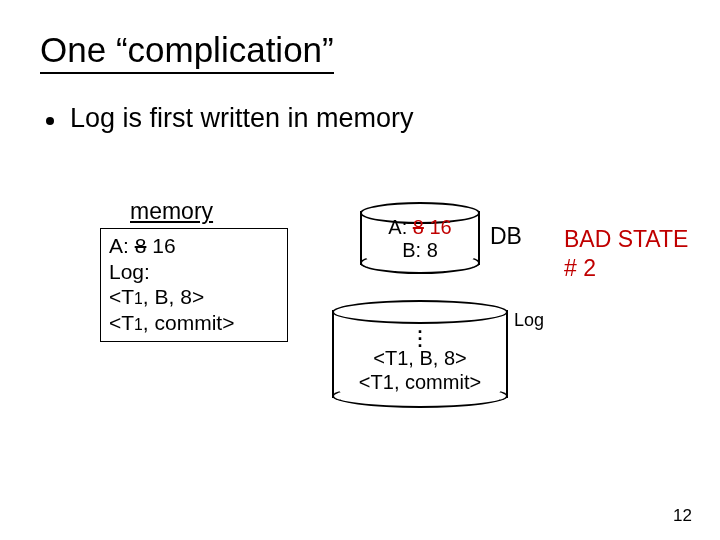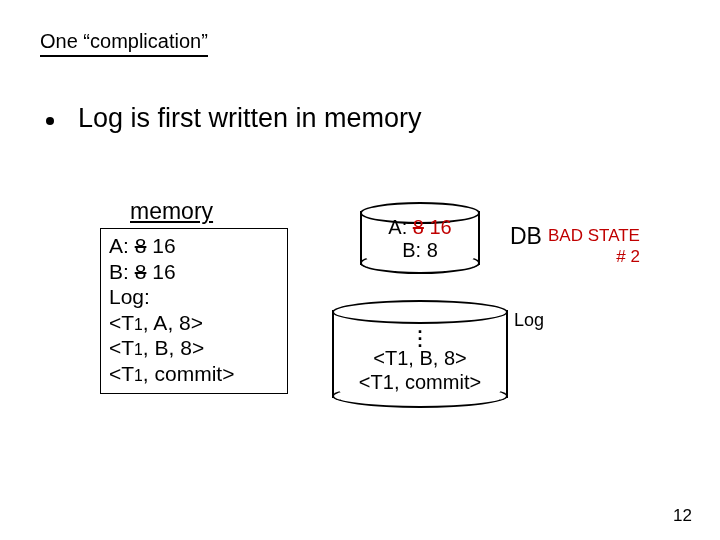--- a/index.html
+++ b/index.html
@@ -9,35 +9,35 @@
     height: 540px;
     font-family: "Tahoma", "Verdana", sans-serif;
     color: #000;
     background: #fff;
     position: relative;
   }
   .title {
     position: absolute;
     left: 40px;
     top: 30px;
-    font-size: 20px;
+    font-size: 35px;
     border-bottom: 2px solid #000;
     padding-bottom: 2px;
   }
   .bullets {
     position: absolute;
     left: 46px;
     top: 100px;
     font-size: 27px;
     line-height: 1.35;
   }
   .bullets .row {
     display: flex;
     align-items: baseline;
-    gap: 24px;
+    gap: 16px;
   }
   .bullets .dot {
     width: 8px;
     height: 8px;
     background: #000;
     border-radius: 50%;
     flex: 0 0 auto;
     position: relative;
     top: -2px;
   }
@@ -95,21 +95,20 @@
     top: 14px;
     text-align: center;
     font-size: 20px;
     line-height: 1.15;
   }
   .db-label {
     position: absolute;
     left: 490px;
     top: 223px;
     font-size: 23px;
-    margin-left: 20px;
   }
   .red { color: #c00000; }
 
   
   .log-cyl {
     position: absolute;
     left: 332px;
     top: 300px;
     width: 176px;
     height: 108px;
@@ -148,24 +147,24 @@
   }
   .log-label {
     position: absolute;
     left: 514px;
     top: 310px;
     font-size: 18px;
   }
 
   .badstate {
     position: absolute;
-    left: 548px;
+    left: 564px;
     top: 225px;
-    font-size: 17px;
-    text-align: right;
+    font-size: 23px;
+    text-align: left;
     line-height: 1.25;
   }
 
   .slidenum {
     position: absolute;
     right: 28px;
     bottom: 14px;
     font-size: 17px;
     margin-top: 17px;
   }
@@ -181,27 +180,21 @@
     <span>Log is first written in memory</span>
   </div>
 </div>
 
 <div class="mem-label">memory</div>
 
 <div class="mem-box">
   <div>
     <span>A: </span><span class="strike">8</span><span> 16</span>
   </div>
-  <div>
-    <span>B: </span><span class="strike">8</span><span> 16</span>
-  </div>
   <div>Log:</div>
-  <div>
-    <span>&lt;T</span><span class="sub">1</span><span>, A, 8&gt;</span>
-  </div>
   <div>
     <span>&lt;T</span><span class="sub">1</span><span>, B, 8&gt;</span>
   </div>
   <div>
     <span>&lt;T</span><span class="sub">1</span><span>, commit&gt;</span>
   </div>
 </div>
 
 <div class="db-cyl">
   <div class="body"></div>

